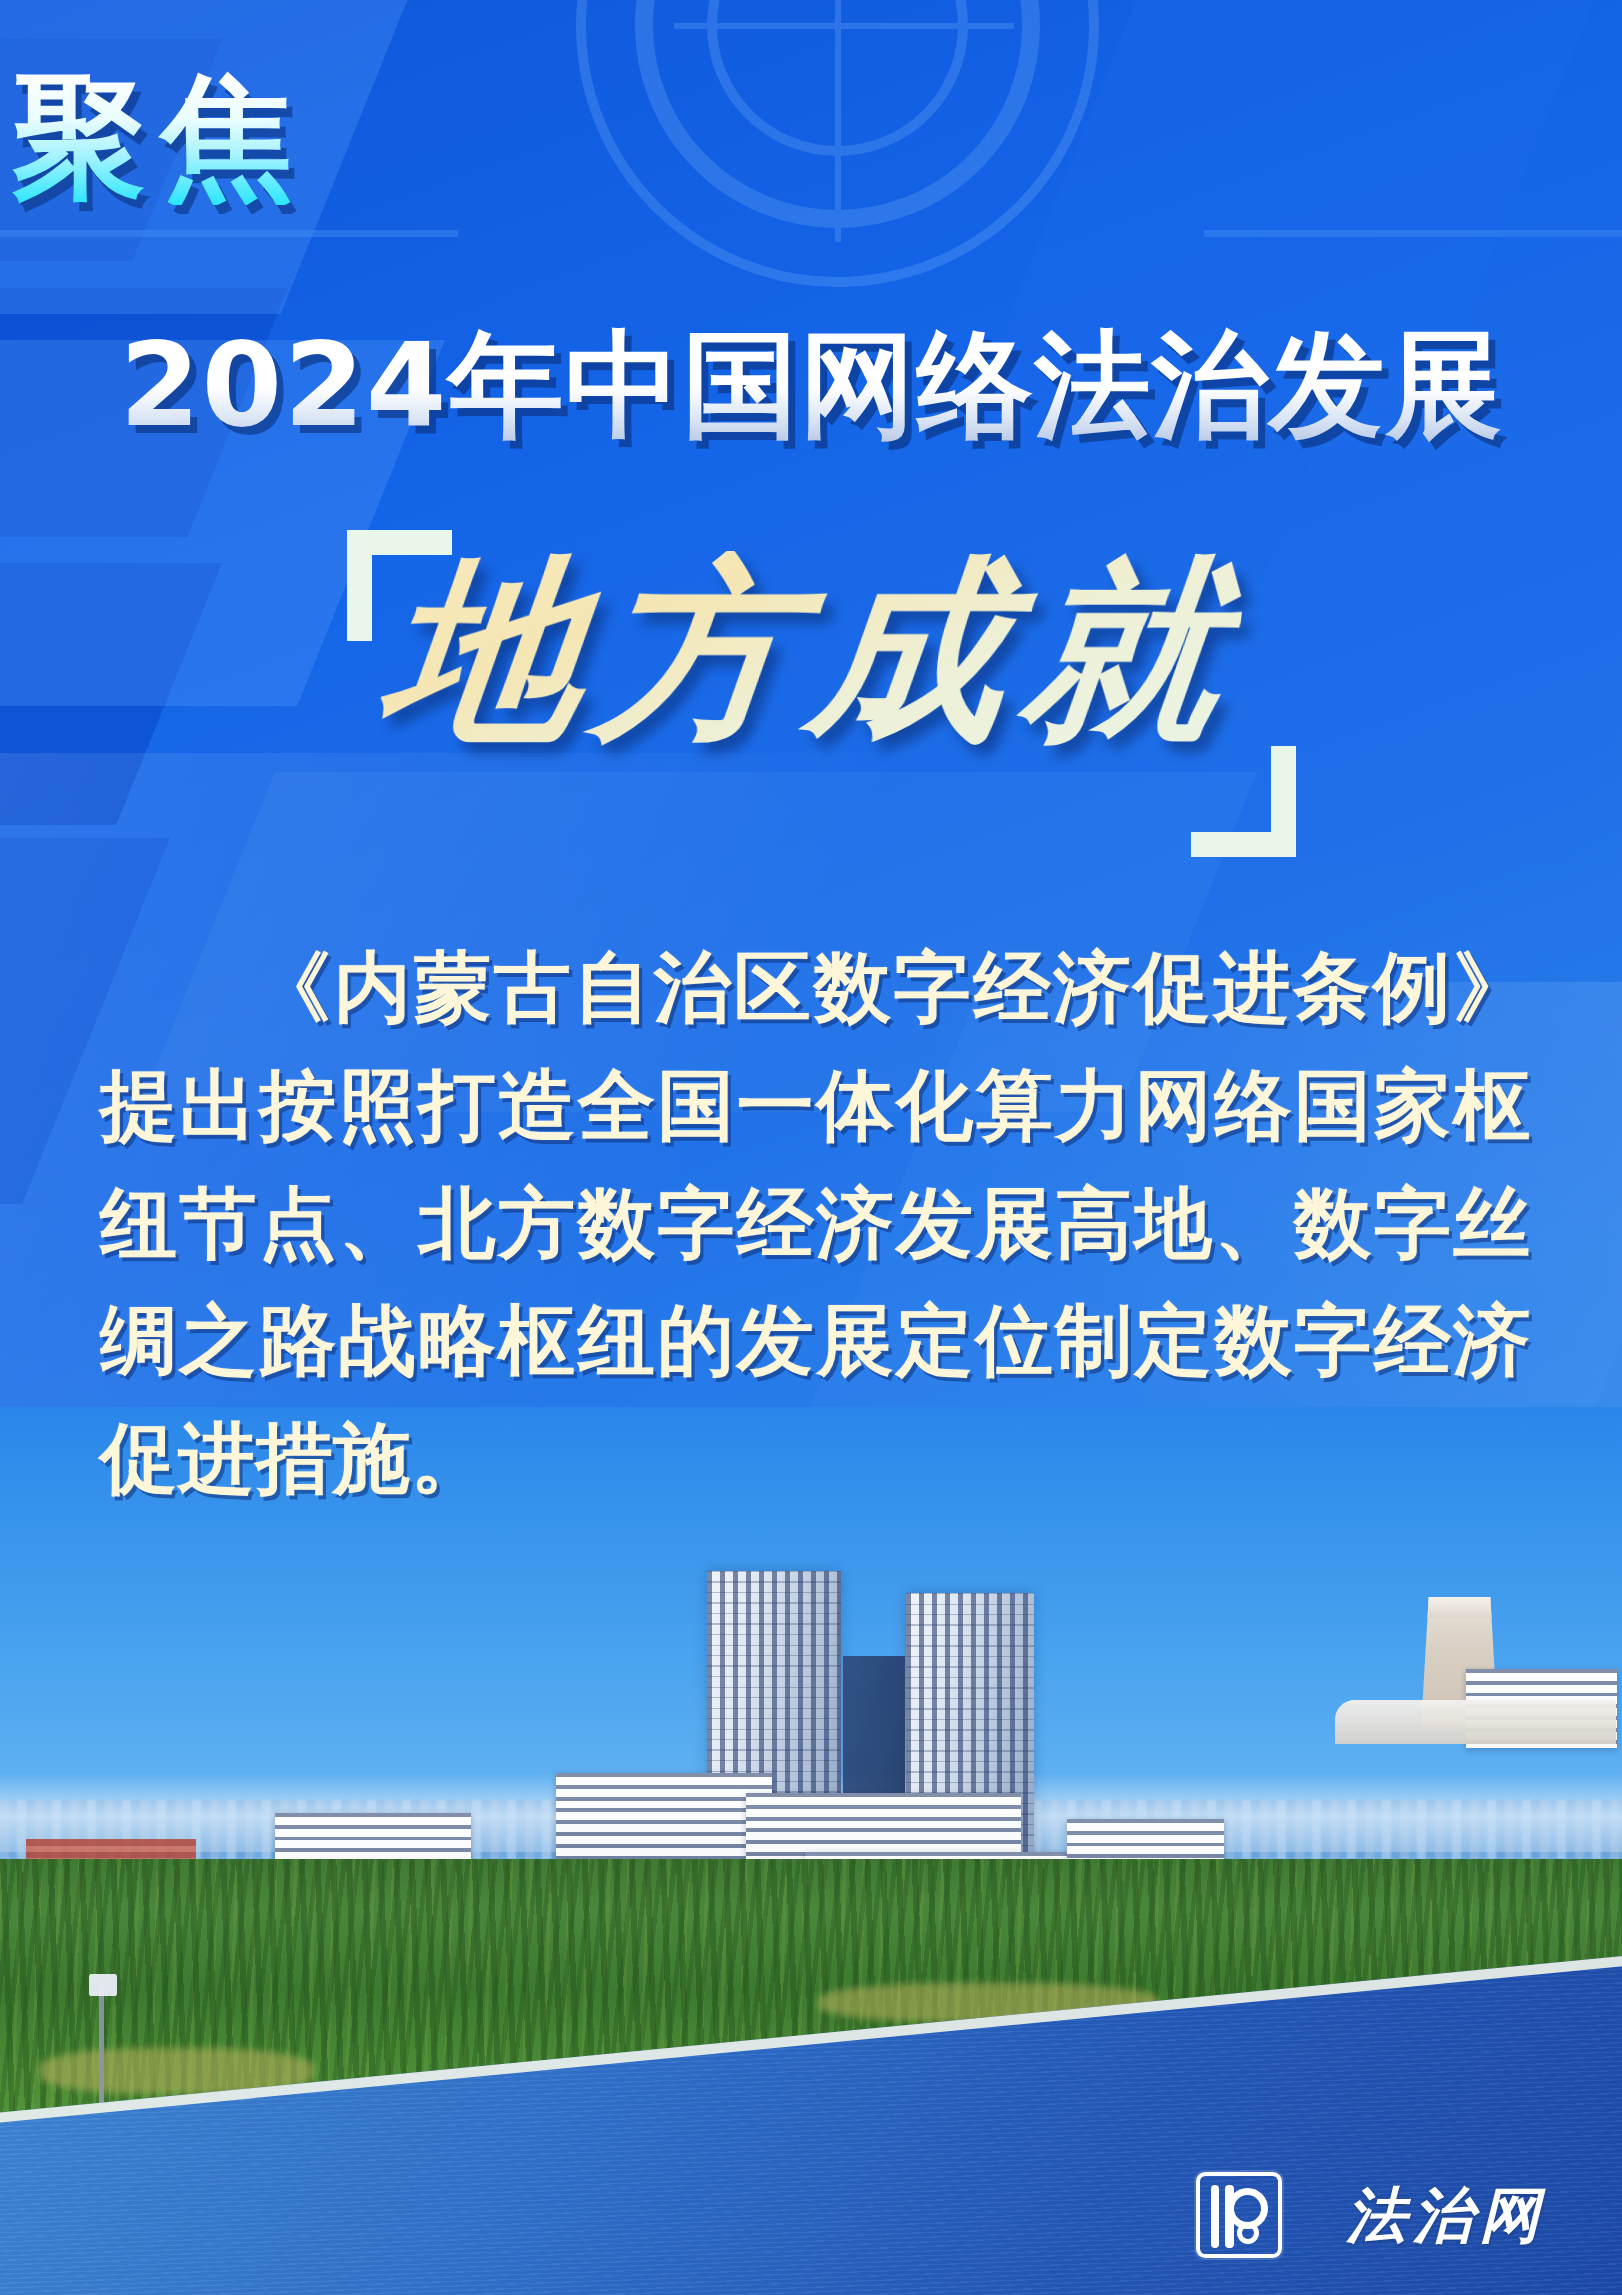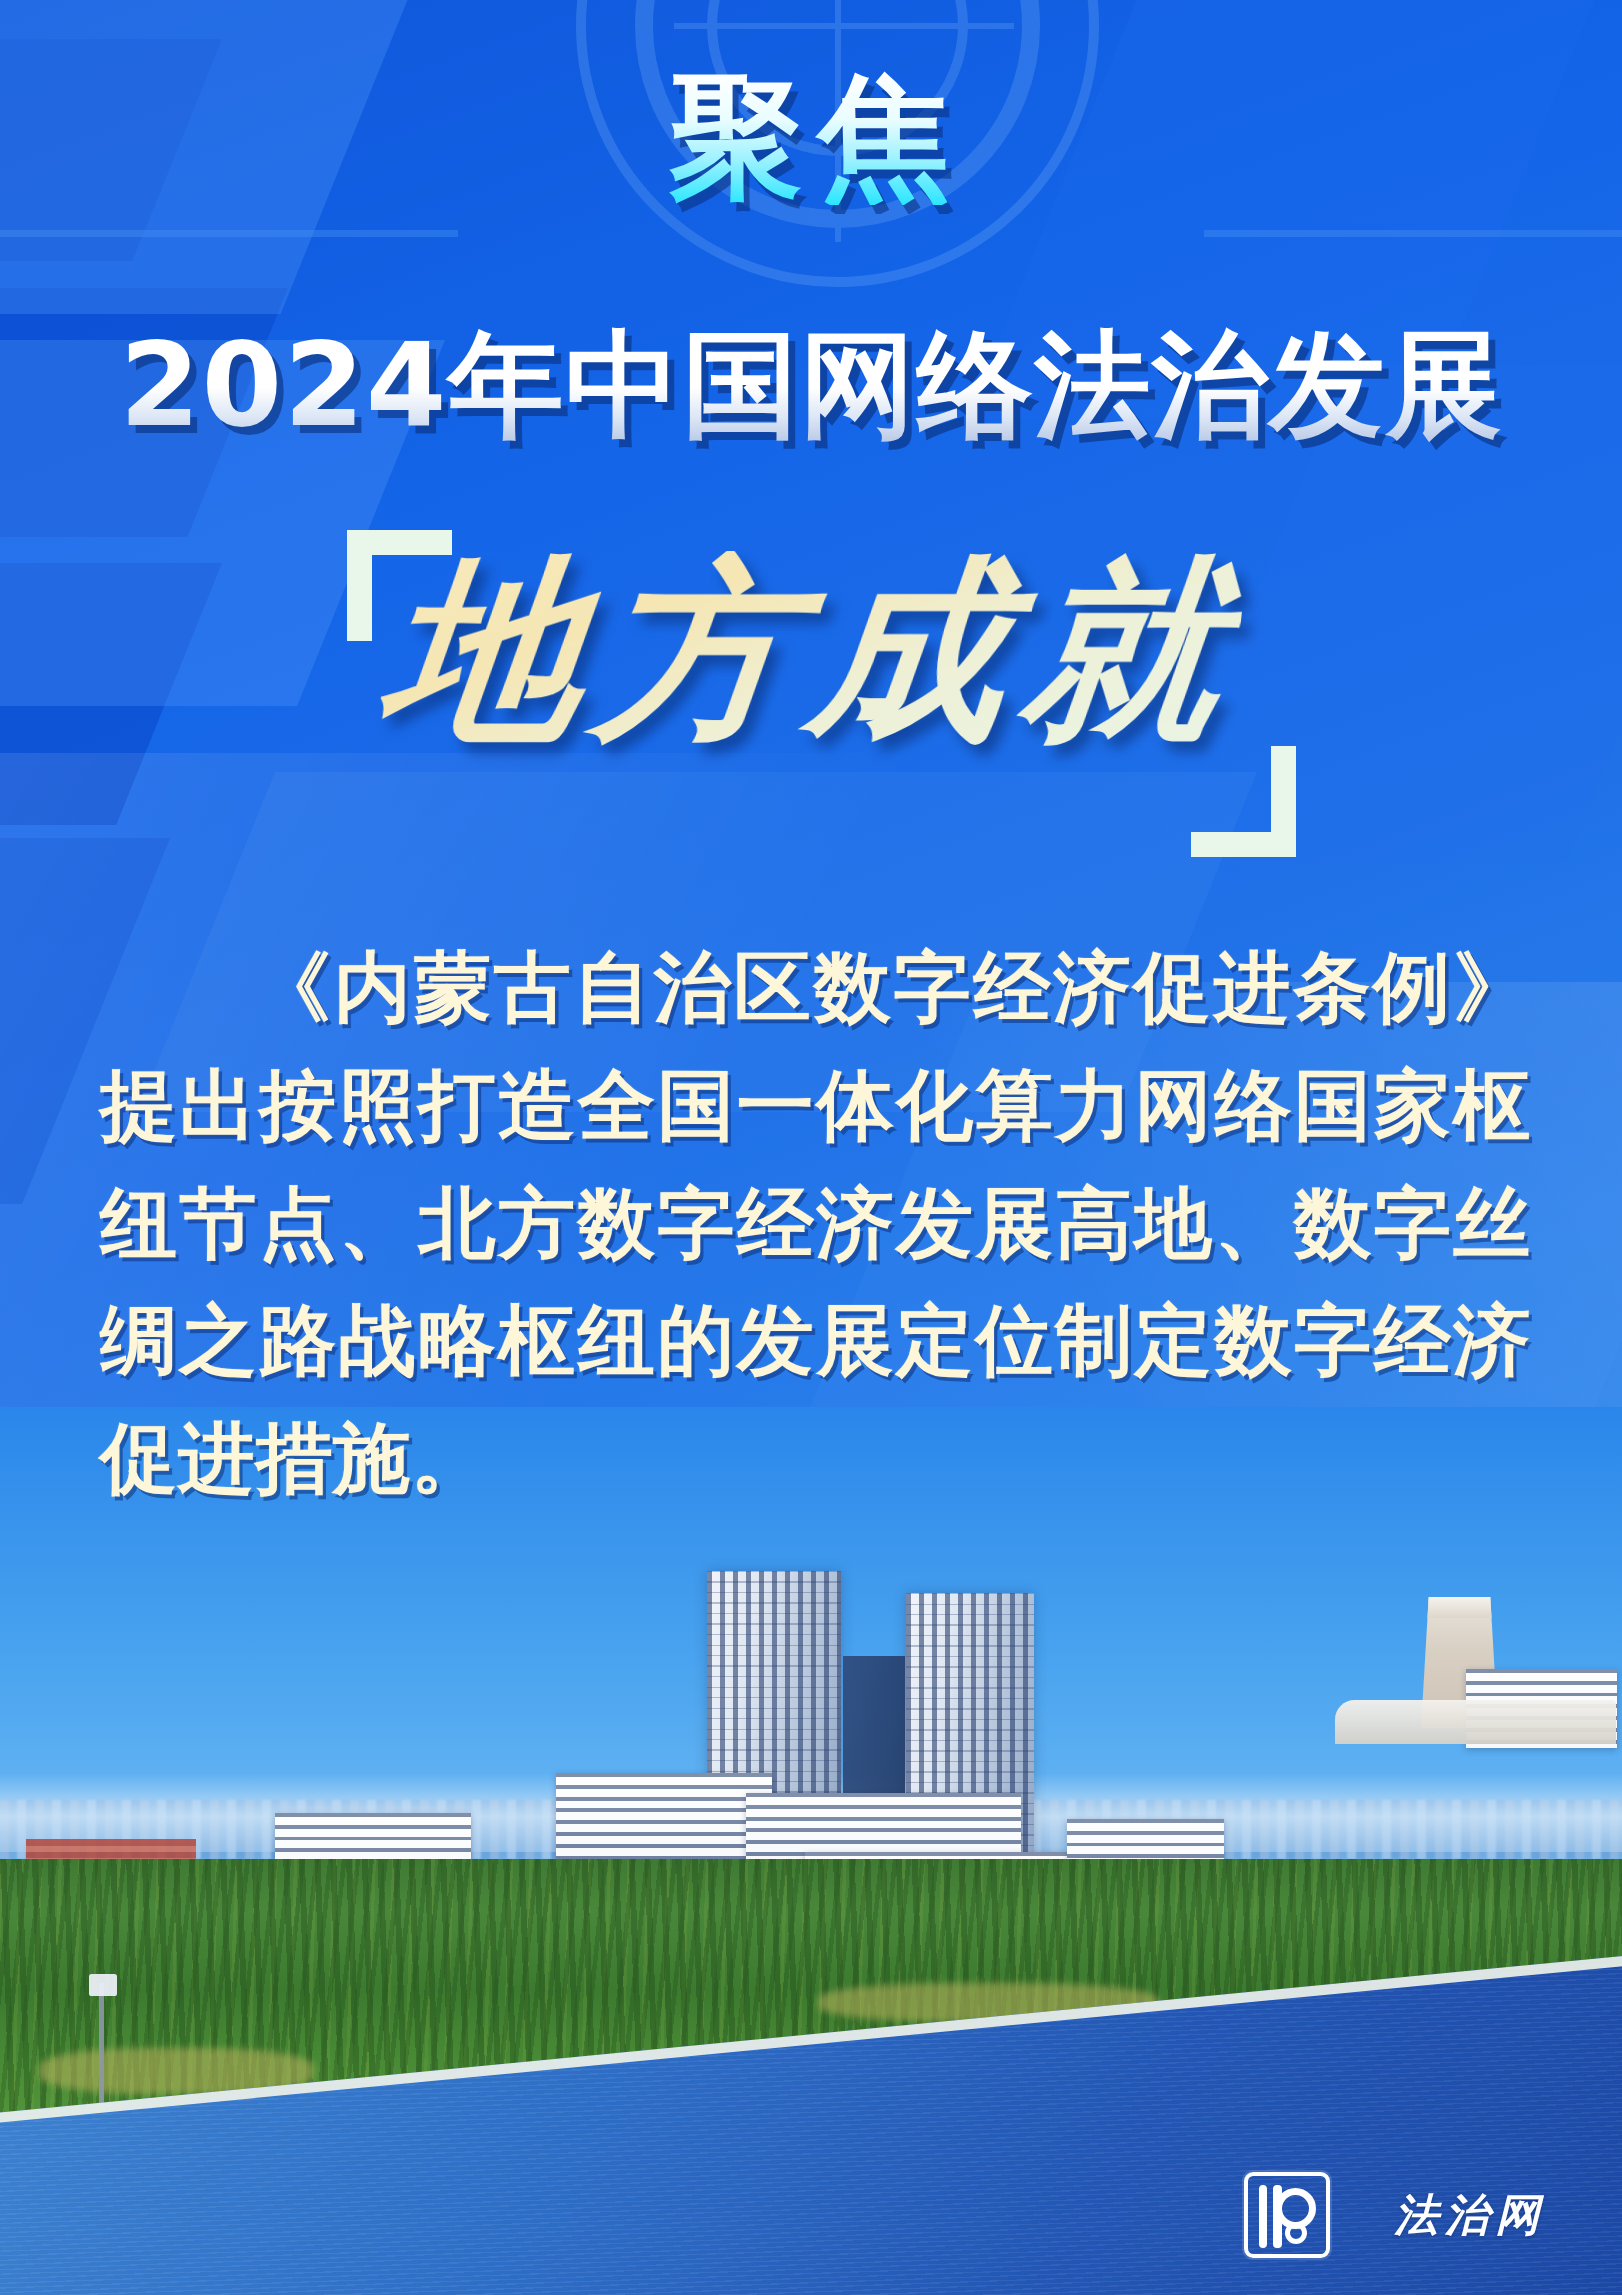--- a/index.html
+++ b/index.html
@@ -81,21 +81,21 @@
   .bottom-wedge{position:absolute;left:0;right:0;bottom:0;height:340px;
     background:linear-gradient(120deg,#3f86d4 0%,#2f6fc9 38%,#2458b8 68%,#1d4aa8 100%);
     clip-path:polygon(0 46%, 100% 0%, 100% 100%, 0 100%);}
   .bottom-wedge .ripple{position:absolute;inset:0;opacity:.35;
     background:repeating-linear-gradient(178deg, rgba(255,255,255,.16) 0 1.3px, rgba(0,0,0,.06) 1.3px 4.6px);}
   .wedge-edge{position:absolute;left:0;right:0;bottom:0;height:340px;
     clip-path:polygon(0 46%, 100% 0%, 100% 3%, 0 49%);
     background:#eef2e8;opacity:.92;}
 
   
-  .juji{position:absolute;left:12px;right:0;top:71px;text-align:center;z-index:6;}
+  .juji{position:absolute;left:12px;right:0;top:71px;z-index:6;}
   .juji span{
     font-family:"DejaVu Sans","Liberation Sans",sans-serif;
     font-size:134px;font-weight:bold;letter-spacing:14.4px;line-height:1;
     background:linear-gradient(180deg,#ffffff 0%,#eafdff 36%,#9df2ff 66%,#2ae6ff 100%);
     -webkit-background-clip:text;background-clip:text;color:transparent;
     -webkit-text-fill-color:transparent;
     filter:drop-shadow(6.5px 9.2px 0 rgba(8,46,120,.55));
     display:inline-block;}
 
   
@@ -148,21 +148,21 @@
   .seal{width:86px;height:86px;border:4.6px solid #ffffff;border-radius:9.2px;
         position:relative;box-shadow:0 0 0 2px rgba(255,255,255,.15);}
   .seal .g1,.seal .g2,.seal .g3,.seal .g4{position:absolute;background:#fff;}
   .seal .g1{left:10.5px;top:9.2px;width:8.5px;height:63px;border-radius:3.9px;}
   .seal .g2{left:25px;top:9.2px;width:8.5px;height:63px;border-radius:3.9px;}
   .seal .ring{position:absolute;right:10.5px;top:11.8px;width:41px;height:41px;
               border:7.2px solid #fff;border-radius:50%;}
   .seal .drop{position:absolute;right:19.6px;bottom:10.5px;width:22px;height:22px;
               border:5.9px solid #fff;border-radius:50%;}
   .brandcn{font-family:"DejaVu Serif","Liberation Serif",serif;
-           font-size:44px;font-weight:bold;font-style:italic;color:#fff;
+           font-size:60px;font-weight:bold;font-style:italic;color:#fff;
            letter-spacing:6.5px;line-height:1;
            text-shadow:0 1.3px 3.9px rgba(0,0,0,.25);margin-left:46px;}
   .brandurl{font-family:"DejaVu Serif","Liberation Serif",serif;
             font-size:33px;font-weight:bold;color:#fff;letter-spacing:1.3px;margin-top:10.5px;
             text-shadow:0 1.3px 3.3px rgba(0,0,0,.3);}
 </style>
 </head>
 <body>
 
 <div class="bg-root">

